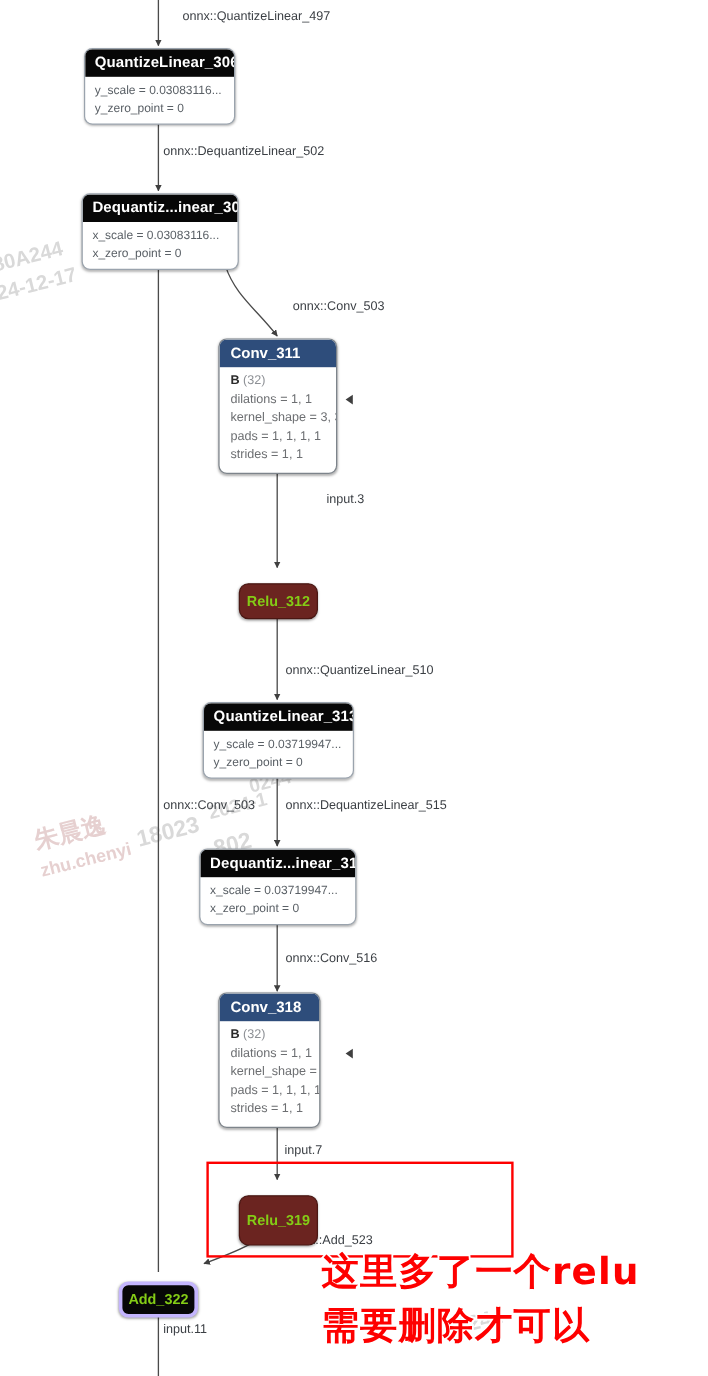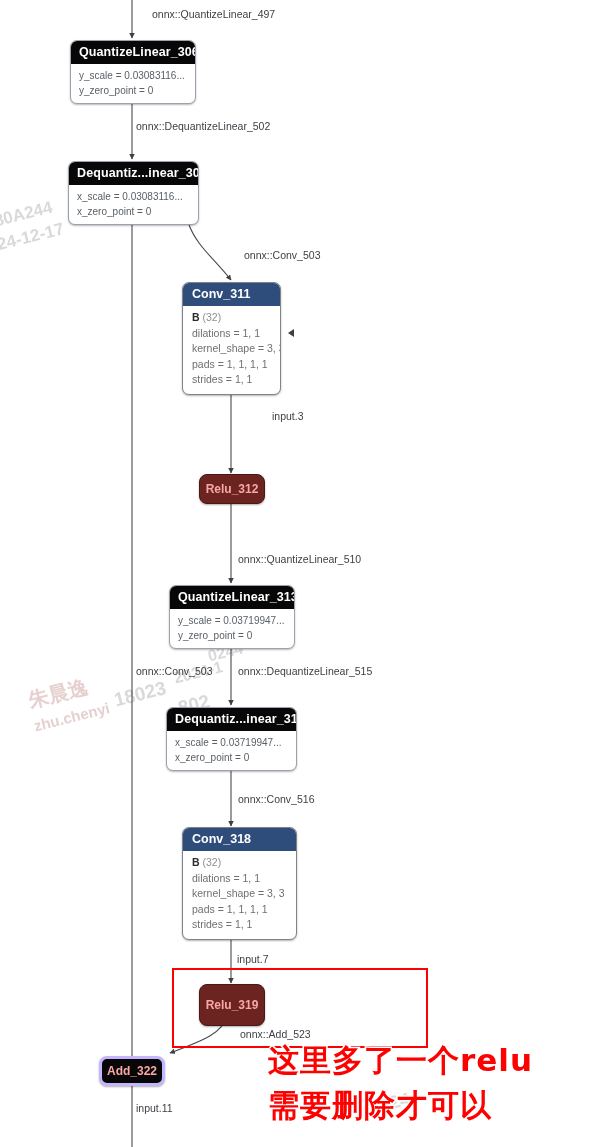--- a/index.html
+++ b/index.html
@@ -29,22 +29,22 @@
          box-shadow:0 1px 2px rgba(0,0,0,.3);overflow:hidden;}
   .cnode .hdr{background:#2e4d7b;color:#ffffff;font-weight:bold;font-size:12.5px;
               padding:4px 9px 5px 9px;line-height:14px;}
   .cnode .attrs{padding:4px 9px 6px 9px;}
   .cnode .attrs .row{font-size:10.5px;color:#6d6f72;line-height:15.5px;white-space:nowrap;}
   .cnode .attrs .row b{color:#2b2b2b;font-weight:bold;}
   .cnode .attrs .row .dim{color:#8d9095;}
 
   
   .pill{border-radius:8px;display:flex;align-items:center;justify-content:center;
-        font-weight:bold;font-size:12px;color:#fca5a5;
-        box-shadow:0 1px 2px rgba(0,0,0,.32);box-sizing:border-box;}
+        font-weight:bold;font-size:12px;color:#84cc16;
+        box-shadow:0 1px 2px rgba(0,0,0,.32);box-sizing:border-box;margin-top:12px;}
   .pill.relu{background:#6b2420;border:1px solid #4a1713;}
   .pill.add{background:#070707;border:3px solid #c4b5fd;}
 
   
   .elabel{position:absolute;font-size:10.5px;color:#3b3f44;white-space:nowrap;
           background:transparent;line-height:12px;}
 
   
   .redbox{position:absolute;border:2.5px solid #fe0000;box-sizing:border-box;
           background:transparent;}
@@ -171,21 +171,21 @@
   </div>
 
   <div class="node qnode" style="left:166px;top:707px;width:131px;">
     <div class="hdr">Dequantiz...inear_314</div>
     <div class="attrs">
       <div class="row">x_scale = 0.03719947...</div>
       <div class="row">x_zero_point = 0</div>
     </div>
   </div>
 
-  <div class="node cnode" style="left:182px;top:827px;width:115px;">
+  <div class="node cnode" style="left:182px;top:827px;width:85px;">
     <div class="hdr">Conv_318</div>
     <div class="attrs">
       <div class="row">
         <b>B</b>
         <span class="dim">(32)</span>
       </div>
       <div class="row">dilations = 1, 1</div>
       <div class="row">kernel_shape = 3, 3</div>
       <div class="row">pads = 1, 1, 1, 1</div>
       <div class="row">strides = 1, 1</div>

